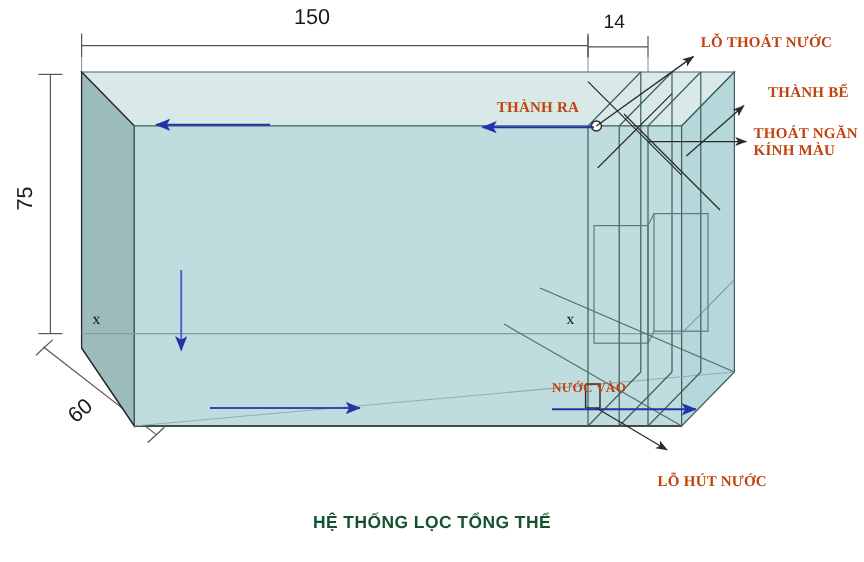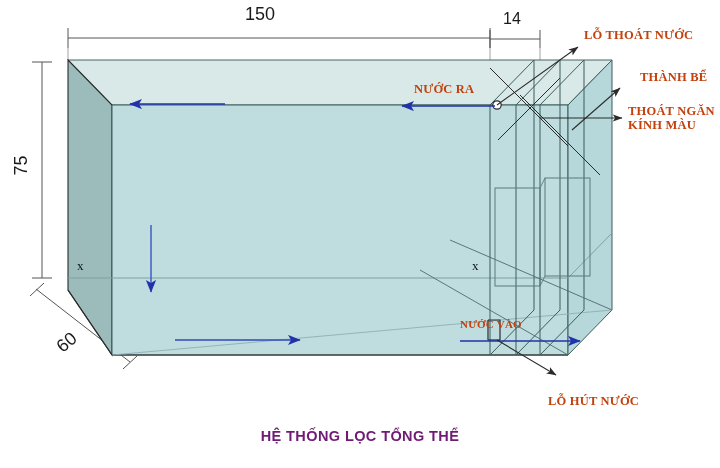--- a/index.html
+++ b/index.html
@@ -51,21 +51,21 @@
   }
   #caption {
     position: absolute;
     left: 0;
     top: 428px;
     width: 720px;
     text-align: center;
     font-family: "Liberation Sans", sans-serif;
     font-weight: bold;
     font-size: 14.5px;
-    color: #701a75;
+    color: #14532d;
     letter-spacing: 0.4px;
   }
   .lbl.two-line { line-height: 1.12; }
   .rot90 { transform: rotate(-90deg); transform-origin: 50% 50%; }
   .rot-diag { transform: rotate(-40deg); transform-origin: 50% 50%; }
 </style>
 </head>
 <body>
 
 <div id="stage">
@@ -238,21 +238,21 @@
   <div class="dim-num" style="left:503px; top:10px; font-size:16px;">14</div>
 
   <div class="dim-num rot90" style="left:6px; top:155px; font-size:18px; width:30px; text-align:center;">75</div>
 
   <div class="dim-num rot-diag" style="left:52px; top:332px; font-size:18px; width:30px; text-align:center;">60</div>
 
   <div class="xmark" style="left:77px; top:258px;">x</div>
 
   <div class="xmark" style="left:472px; top:258px;">x</div>
 
-  <div class="lbl" style="left:414px; top:82px; font-size:12.5px;">NƯỚC RA</div>
+  <div class="lbl" style="left:414px; top:82px; font-size:12.5px;">THÀNH RA</div>
 
   <div class="lbl" style="left:460px; top:318px; font-size:11px;">NƯỚC VÀO</div>
 
   <div class="lbl" style="left:584px; top:28px; font-size:12.5px;">LỖ THOÁT NƯỚC</div>
 
   <div class="lbl" style="left:640px; top:70px; font-size:12.5px;">THÀNH BỂ</div>
 
   <div class="lbl two-line" style="left:628px; top:104px; font-size:12.5px;">
     <div>THOÁT NGĂN</div>
     <div>KÍNH MÀU</div>

